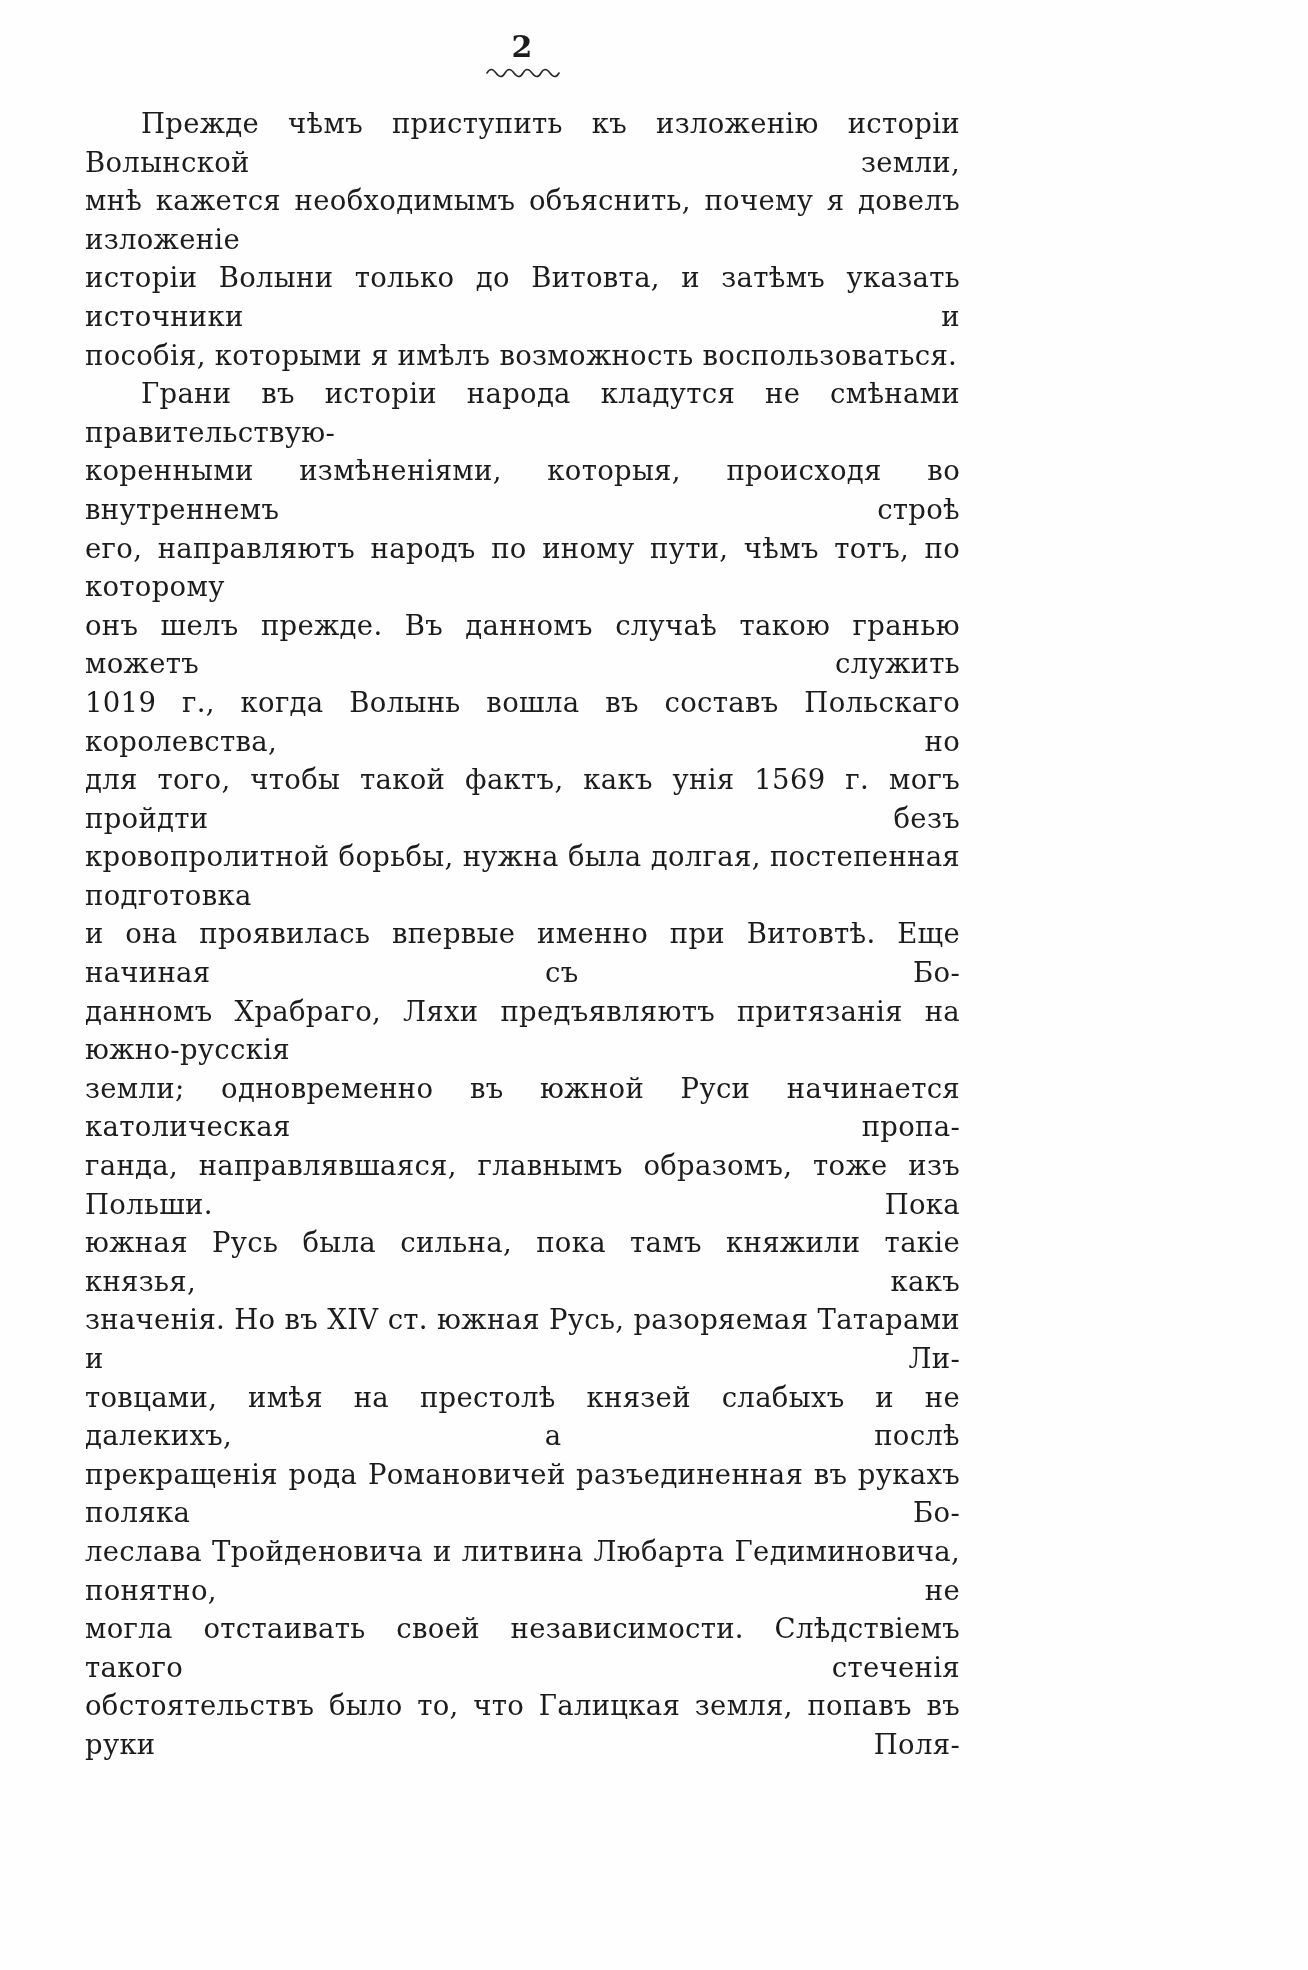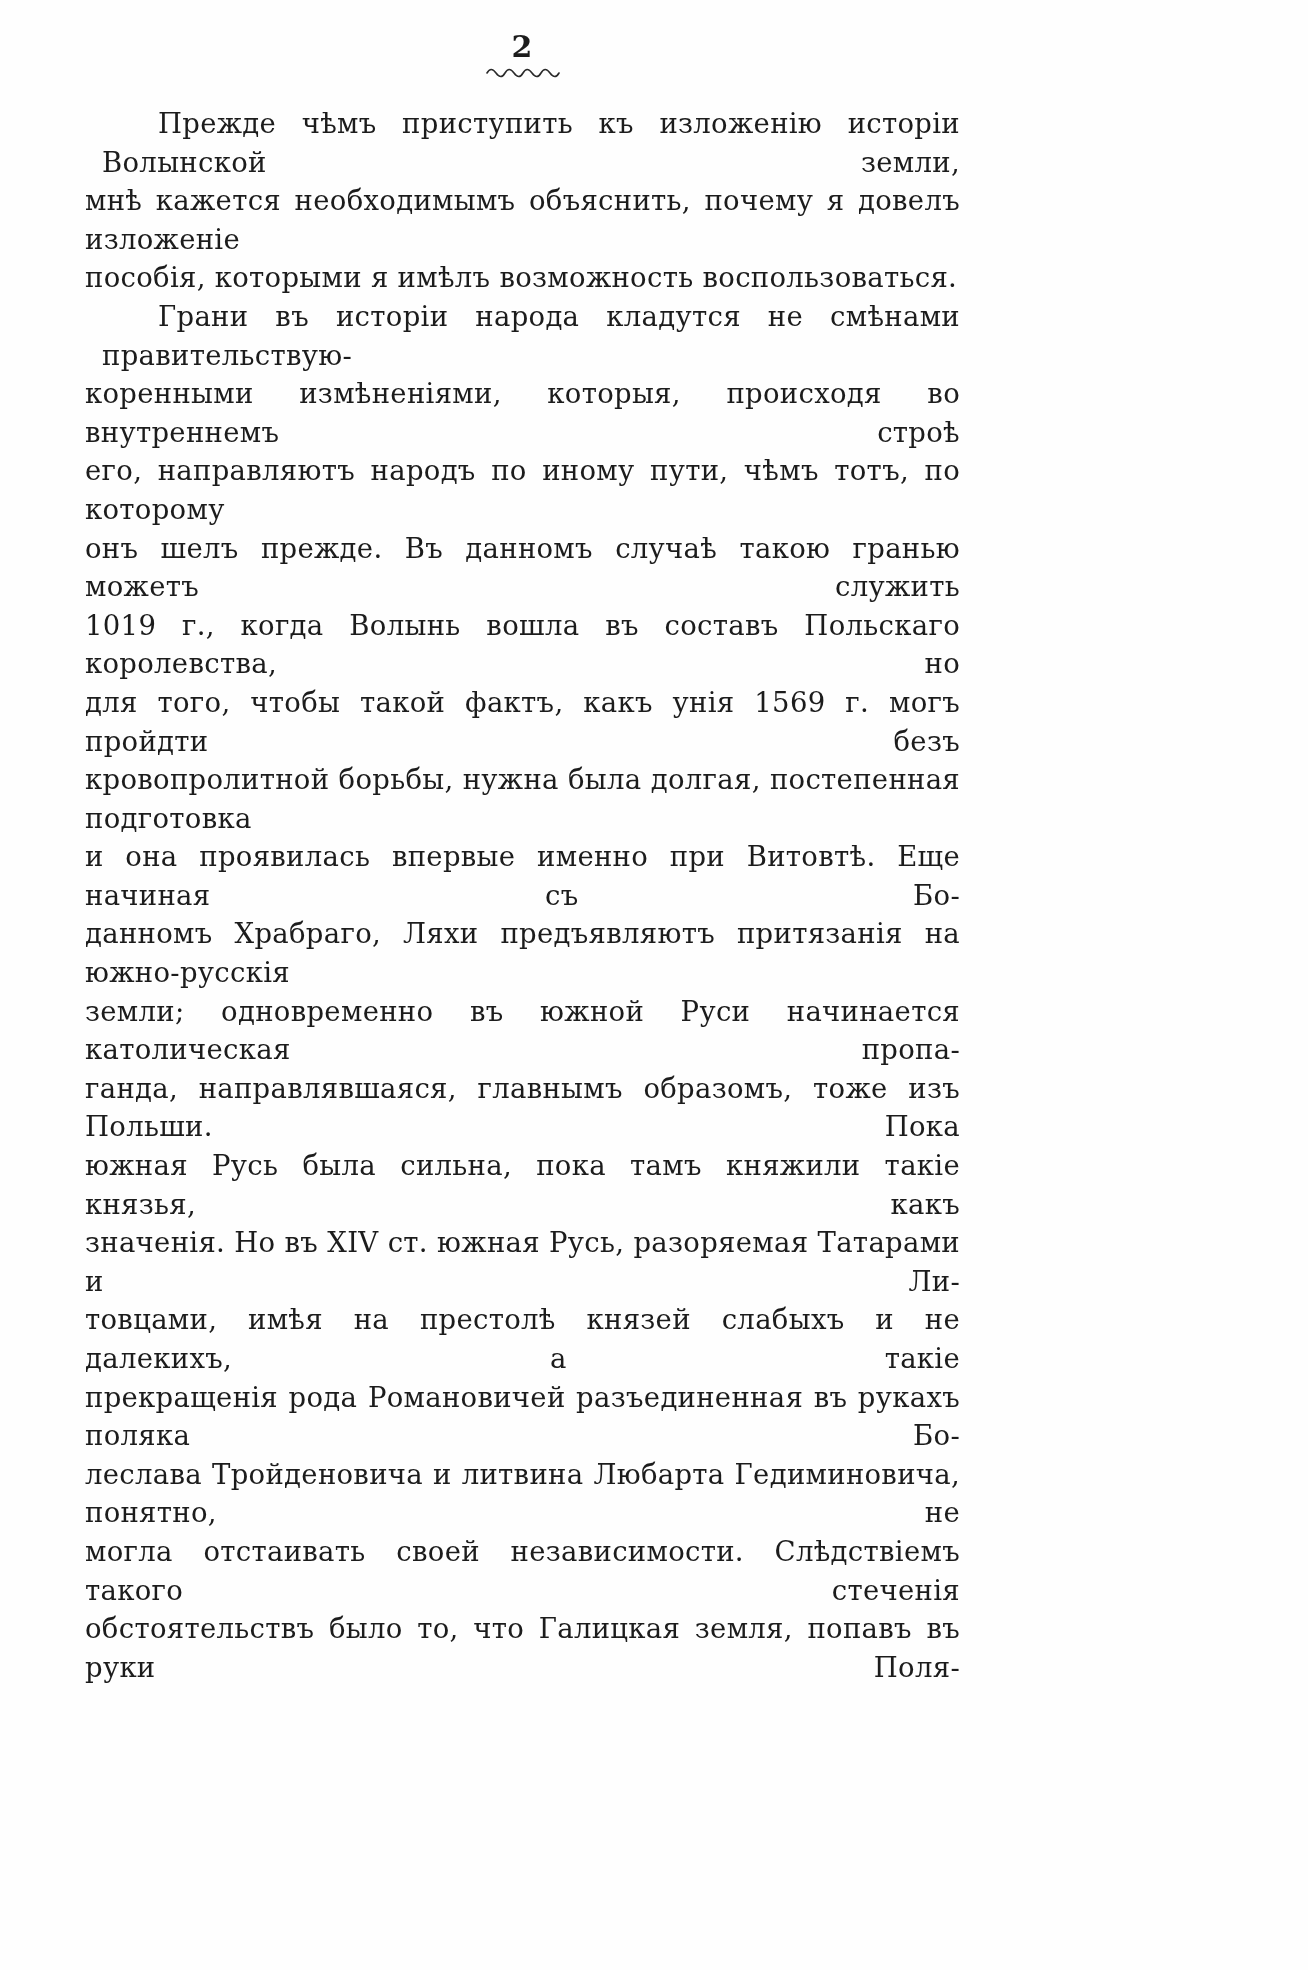--- a/index.html
+++ b/index.html
@@ -46,57 +46,57 @@
     margin: 0;
     padding: 0;
   }
   .line {
     text-align: justify;
     text-align-last: justify;
     white-space: normal;
   }
   .line.first {
     text-indent: 56px;
-    margin-left: 17px;
   }
   .line.flush-last {
     text-align-last: left;
   }
 </style>
 </head>
 <body>
 
 <div class="scan-page">
   <div class="page-header">
     <div class="page-number">2</div>
     <svg class="squiggle" width="78" height="12" viewBox="0 0 78 12">
       <path d="M3 7 q4 -7 9 0 t9 0 t9 0 t9 0 t9 0 t9 0 t9 0 t9 0" fill="none" stroke="#2a2a2a" stroke-width="1.6" stroke-linecap="round"></path>
     </svg>
   </div>
 
   <div class="text-block" id="text-block">
       <div class="paragraph">
         <div class="line first">Прежде чѣмъ приступить къ изложенію исторіи Волынской земли,</div>
         <div class="line">мнѣ кажется необходимымъ объяснить, почему я довелъ изложеніе</div>
+        <div class="line">исторіи Волыни только до Витовта, и затѣмъ указать источники и</div>
         <div class="line flush-last">пособія, которыми я имѣлъ возможность воспользоваться.</div>
       </div>
       <div class="paragraph">
         <div class="line first">Грани въ исторіи народа кладутся не смѣнами правительствую-</div>
         <div class="line">коренными измѣненіями, которыя, происходя во внутреннемъ строѣ</div>
         <div class="line">его, направляютъ народъ по иному пути, чѣмъ тотъ, по которому</div>
         <div class="line">онъ шелъ прежде. Въ данномъ случаѣ такою гранью можетъ служить</div>
         <div class="line">1019 г., когда Волынь вошла въ составъ Польскаго королевства, но</div>
         <div class="line">для того, чтобы такой фактъ, какъ унія 1569 г. могъ пройдти безъ</div>
         <div class="line">кровопролитной борьбы, нужна была долгая, постепенная подготовка</div>
         <div class="line">и она проявилась впервые именно при Витовтѣ. Еще начиная съ Бо-</div>
         <div class="line">данномъ Храбраго, Ляхи предъявляютъ притязанія на южно-русскія</div>
         <div class="line">земли; одновременно въ южной Руси начинается католическая пропа-</div>
         <div class="line">ганда, направлявшаяся, главнымъ образомъ, тоже изъ Польши. Пока</div>
         <div class="line">южная Русь была сильна, пока тамъ княжили такіе князья, какъ</div>
         <div class="line">значенія. Но въ XIV ст. южная Русь, разоряемая Татарами и Ли-</div>
-        <div class="line">товцами, имѣя на престолѣ князей слабыхъ и не далекихъ, а такіе</div>
+        <div class="line">товцами, имѣя на престолѣ князей слабыхъ и не далекихъ, а послѣ</div>
         <div class="line">прекращенія рода Романовичей разъединенная въ рукахъ поляка Бо-</div>
         <div class="line">леслава Тройденовича и литвина Любарта Гедиминовича, понятно, не</div>
         <div class="line">могла отстаивать своей независимости. Слѣдствіемъ такого стеченія</div>
         <div class="line">обстоятельствъ было то, что Галицкая земля, попавъ въ руки Поля-</div>
       </div>
     </div>
 </div>
 
 </body></html>

